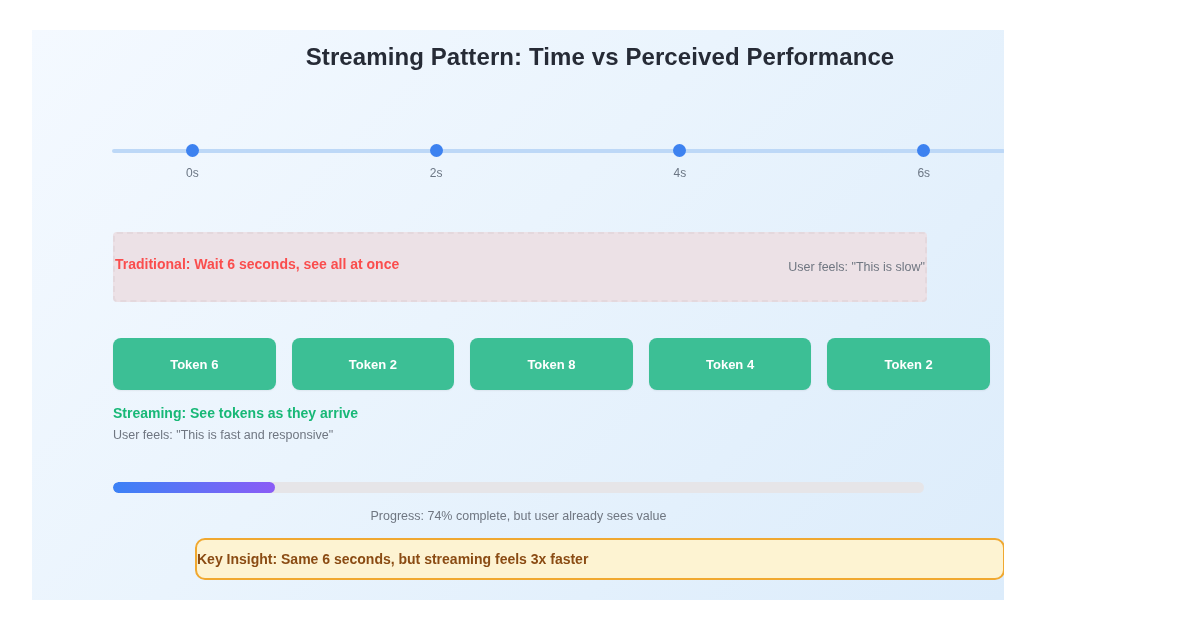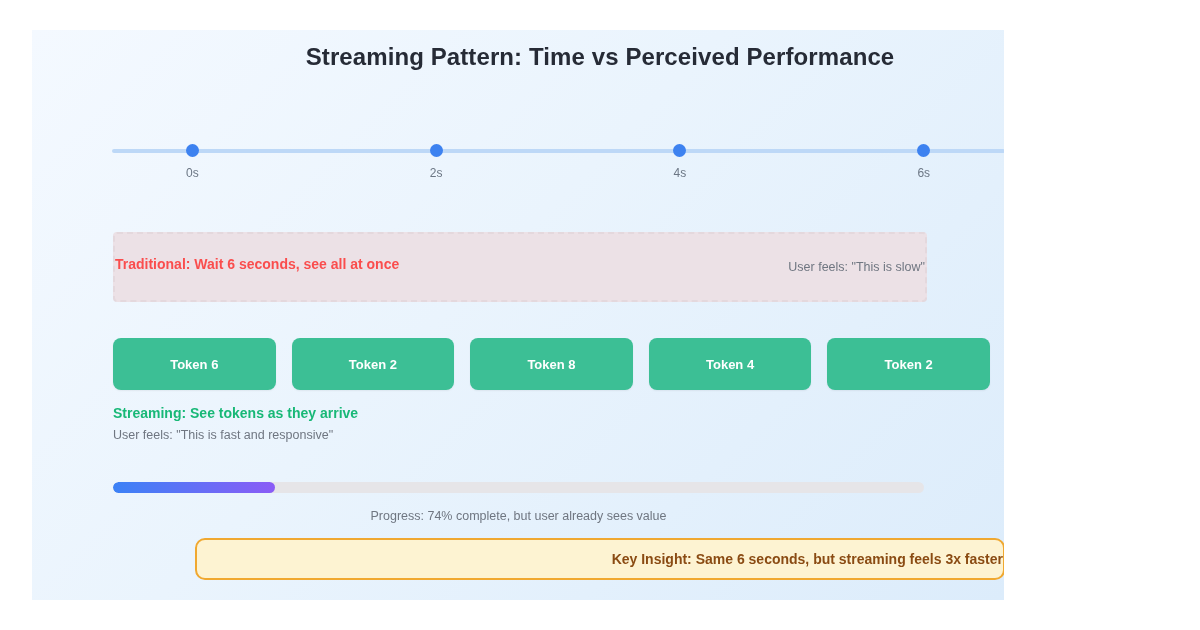--- a/index.html
+++ b/index.html
@@ -173,21 +173,21 @@
     left: 163px;  
     top: 508px;   
     width: 810px;
     height: 42px;
     box-sizing: border-box;
     background: #fdf3d2;
     border: 2px solid #f0a830;
     border-radius: 10px;
     display: flex;
     align-items: center;
-    justify-content: flex-end;
+    justify-content: flex-start;
     font-size: 14px;
     font-weight: bold;
     color: #8a4b13;
   }
 </style>
 </head>
 <body>
 
 <div class="card">
 

